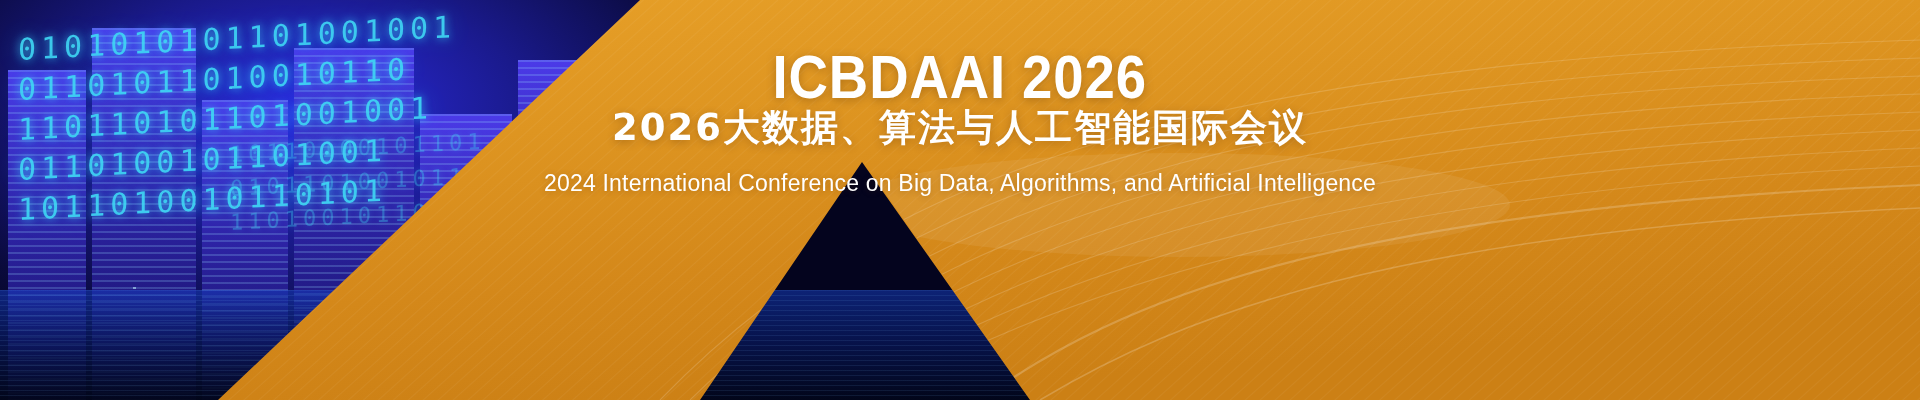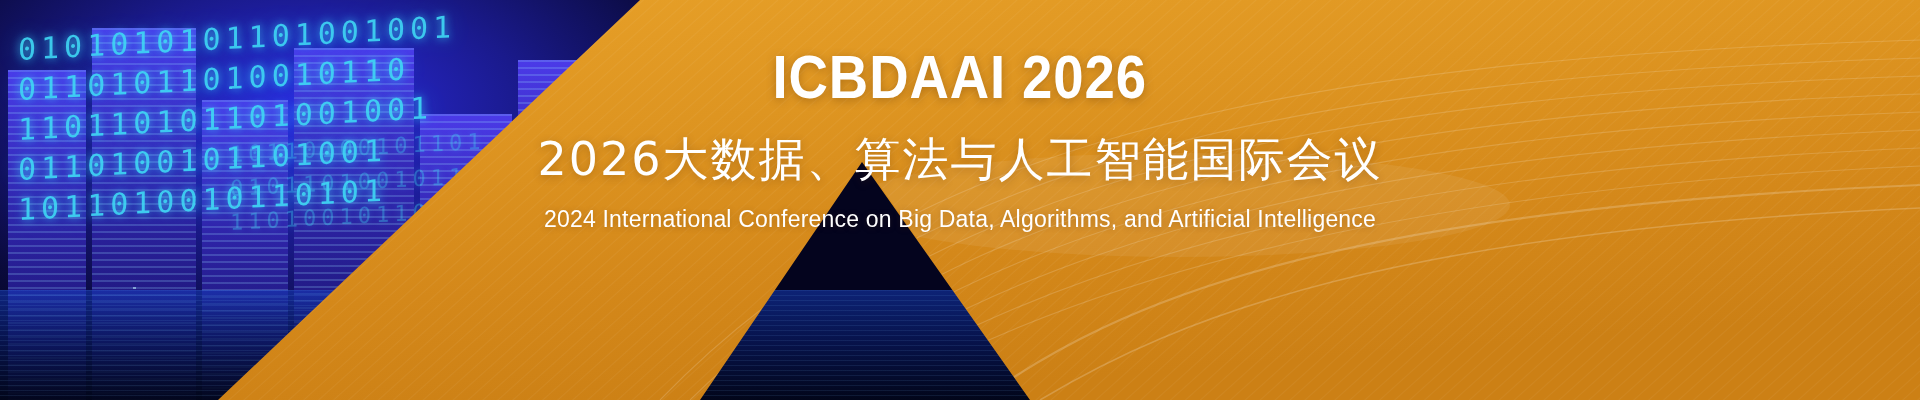--- a/index.html
+++ b/index.html
@@ -83,22 +83,21 @@
   }
   .t-main{
     margin-top:46px;
     font-size:62px;font-weight:700;letter-spacing:1px;
     font-family:"Liberation Sans Narrow","Liberation Sans",sans-serif;
     transform:scaleX(.88);transform-origin:center;
     text-shadow:0 2px 10px rgba(90,45,0,.35);
     line-height:1;
   }
   .t-cn{
-    margin-top:26px;
-    font-size:46px;font-weight:400;letter-spacing:2px;line-height:1.1;
+    font-size:37px;font-weight:700;letter-spacing:2px;line-height:1.1;
     font-family:"DejaVu Sans","Liberation Sans",sans-serif;
     text-shadow:0 2px 9px rgba(90,45,0,.32);
   }
   .t-en{
     margin-top:21px;
     font-size:23px;font-weight:400;letter-spacing:.2px;
     font-family:"Liberation Sans",sans-serif;
     text-shadow:0 1px 6px rgba(90,45,0,.30);
   }
   .t-city{

